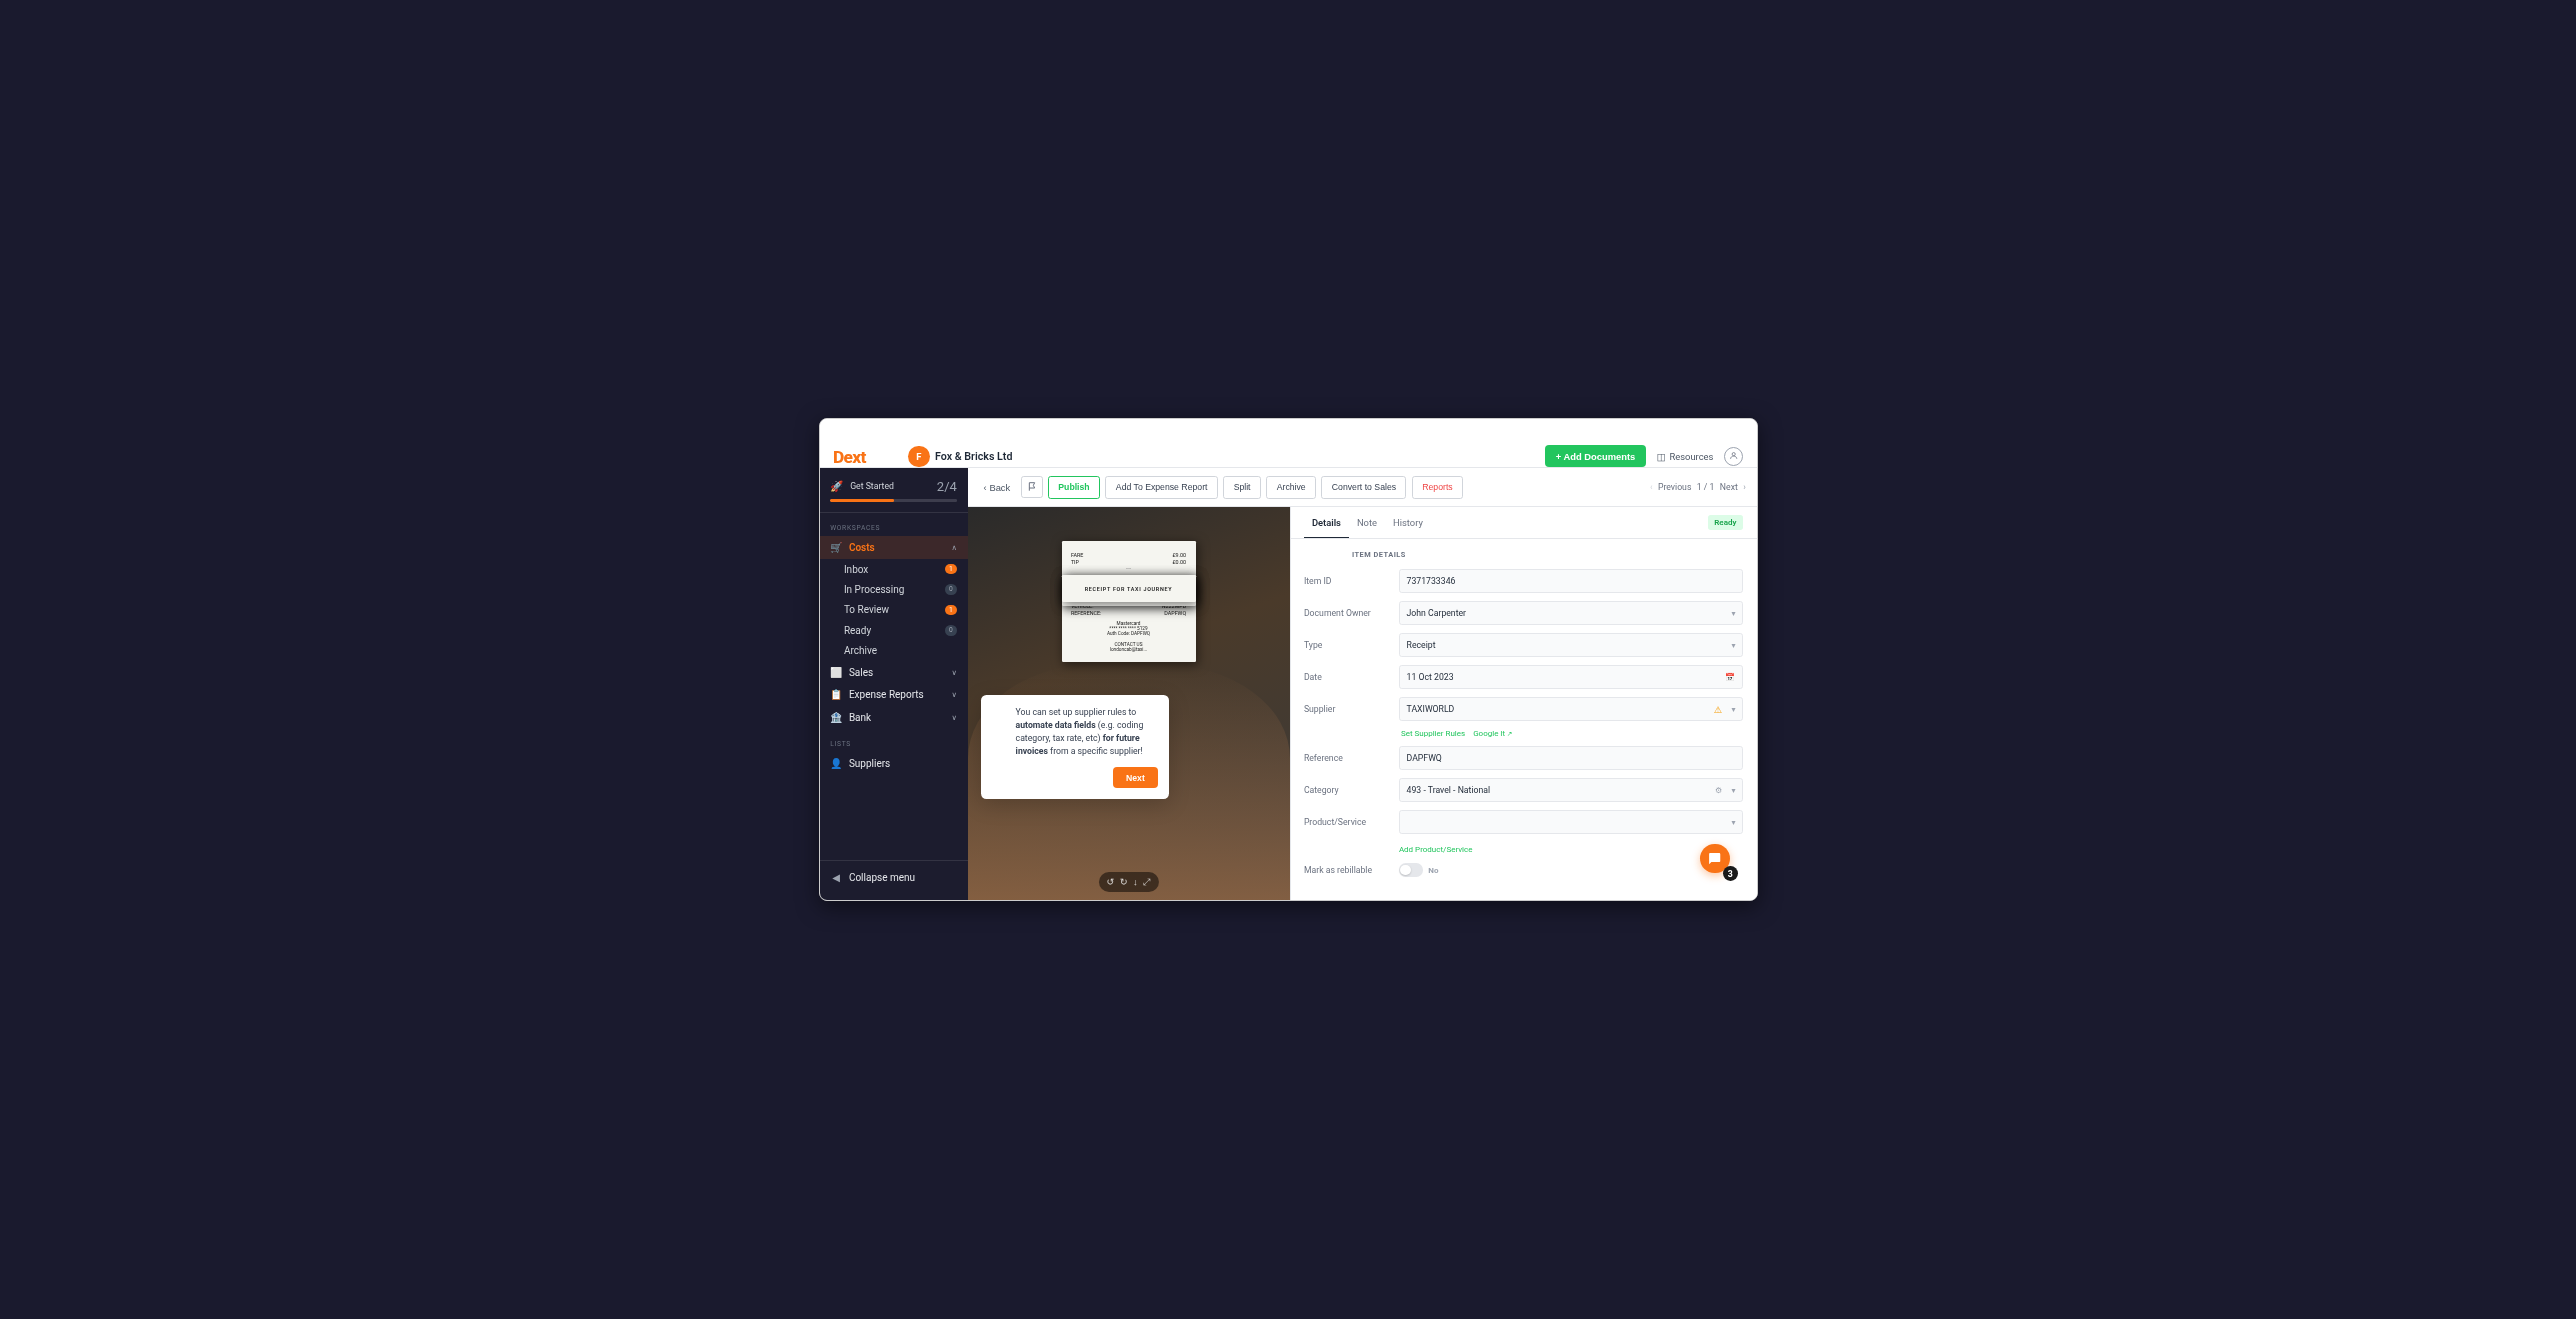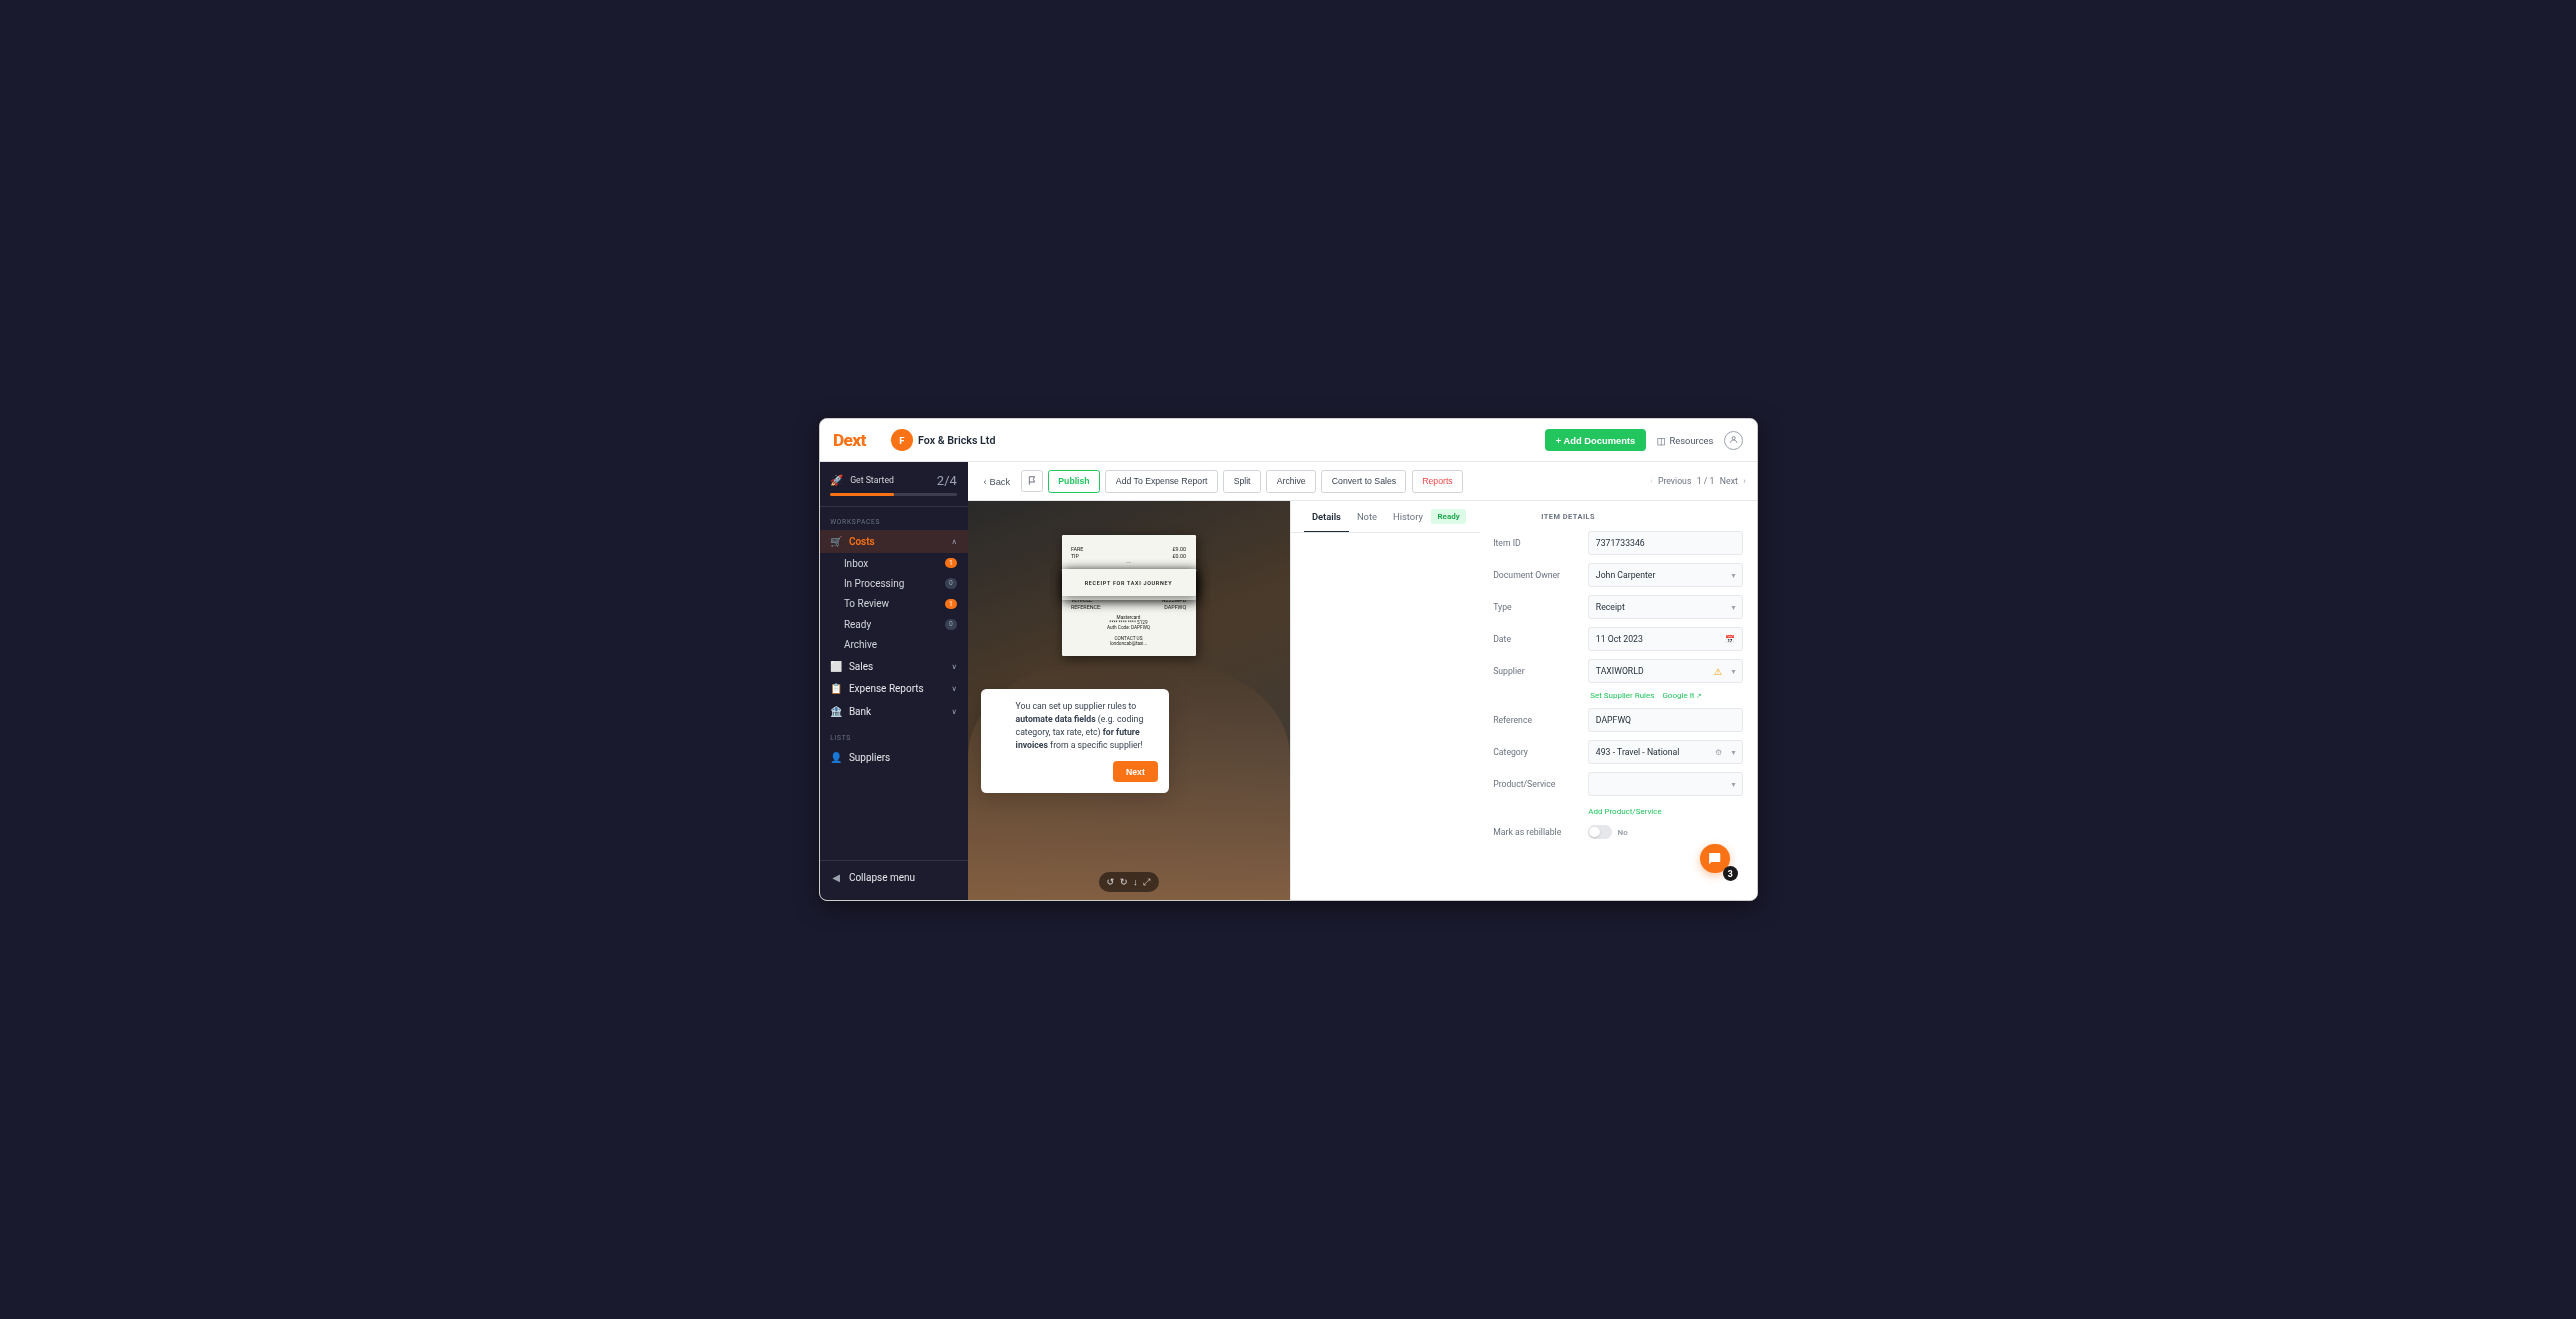--- a/index.html
+++ b/index.html
@@ -18,27 +18,27 @@
       background: #fff;
       border-radius: 8px;
       overflow: hidden;
       display: flex;
       flex-direction: column;
       border: 1.3px solid #ccc;
       box-shadow: 0 5.4px 21.5px rgba(0,0,0,0.5);
     }
     
     .top-header {
-      height: 43px;
+      height: 49px;
       background: #fff;
       border-bottom: 0.7px solid #e5e7eb;
       display: flex;
-      align-items: center;
+      align-items: flex-end;
       padding: 0 13.4px;
-      gap: 12px;
+      gap: 29px;
       flex-shrink: 0;
     }
     .logo {
       color: #f97316;
       font-size: 17.4px;
       font-weight: 800;
       letter-spacing: -0.7px;
     }
     .company-badge {
       display: flex;
@@ -392,21 +392,21 @@
       opacity: 0.8;
     }
 
     
     .details-panel {
       flex: 1;
       background: #fff;
       overflow-y: auto;
       border-left: 0.7px solid #e5e7eb;
       display: flex;
-      flex-direction: row;
+      flex-direction: column;
       justify-content: flex-end;
     }
     .details-tabs {
       display: flex;
       align-items: center;
       padding: 0 13.4px;
       border-bottom: 0.7px solid #e5e7eb;
       height: 32px;
       flex-shrink: 0;
       position: relative;

